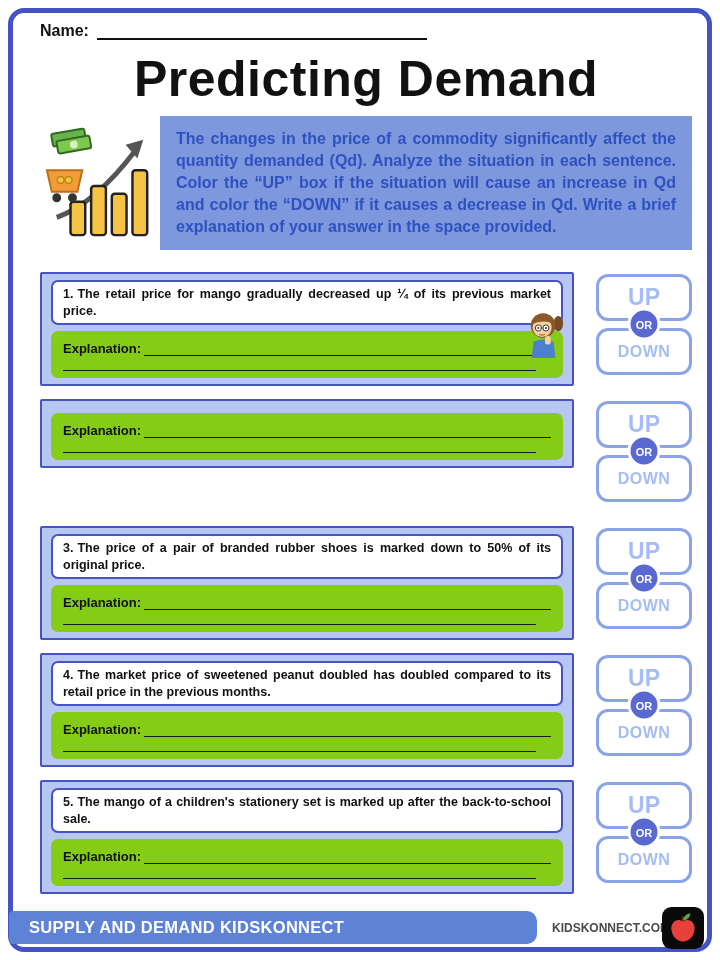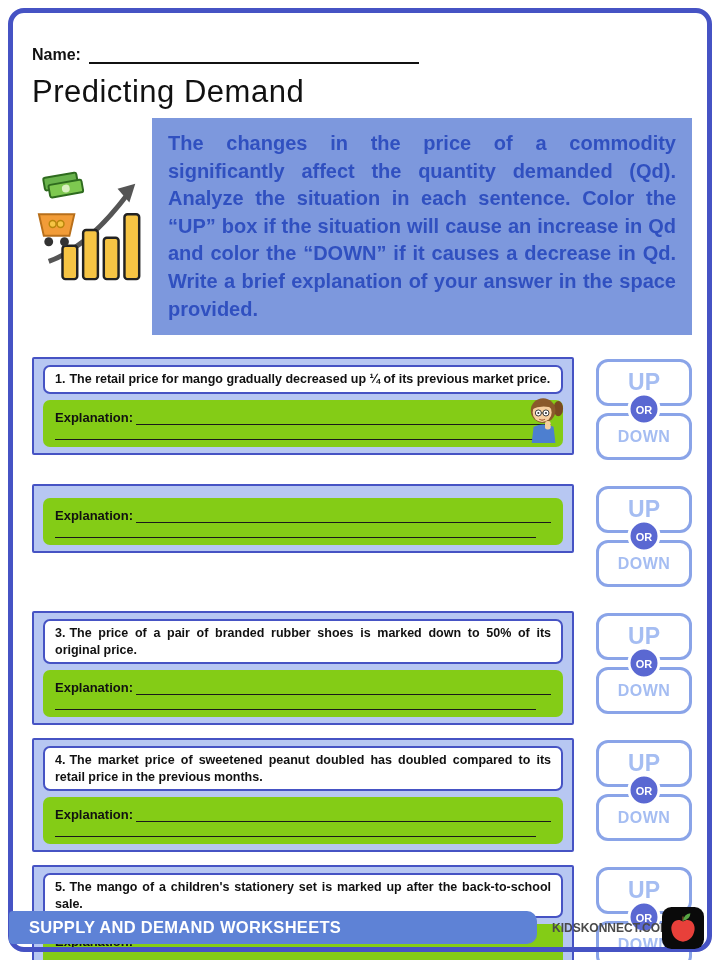--- a/index.html
+++ b/index.html
@@ -5,33 +5,33 @@
   * { margin:0; padding:0; box-sizing:border-box; }
   html,body { width:720px; height:960px; }
   body {
     position:relative; background:#fff; overflow:hidden;
     font-family:"Liberation Sans", sans-serif; color:#111;
   }
   .frame {
     position:absolute; top:8px; left:8px; right:8px; bottom:8px;
     border:5px solid #4653c4; border-radius:16px; pointer-events:none; z-index:5;
   }
-  .content { position:absolute; inset:0; padding:18px 28px 0 32px;margin-top:24px; }
+  .content { position:absolute; inset:0; padding:18px 28px 0 40px; }
 
   
   .name-row { display:flex; align-items:flex-end; gap:8px; font-weight:bold; font-size:16px; margin-top:4px; }
   .name-line { width:330px; height:16px; border-bottom:2.5px solid #111; }
-  .title { font-size:31px; font-weight:normal; margin:10px 0 8px; letter-spacing:0.5px; }
+  .title { text-align:center; font-size:50px; font-weight:bold; margin:10px 0 8px; letter-spacing:0.5px; }
 
   
   .instr-row { display:flex; align-items:stretch; margin-top:2px; }
   .illustration { flex:0 0 120px; display:flex; align-items:center; justify-content:center; }
   .instr-box {
     flex:1; background:#7d98dd; color:#3050c0; font-weight:bold;
-    font-size:20px; line-height:1.38; padding:12px 16px; text-align:justify;
+    font-size:16px; line-height:1.38; padding:12px 16px; text-align:justify;
   }
 
   
   .questions { margin-top:22px; }
   .q-row { display:flex; gap:22px; margin-bottom:11px; align-items:flex-start; }
   .q-card {
     flex:1; background:#b7c7f2; border:2.5px solid #4653c4; border-radius:2px;
     padding:6px 9px; position:relative;
   }
   .q-text {
@@ -222,21 +222,21 @@
       <div class="updown">
         <div class="ud-box ud-up">UP</div>
         <div class="or-circle">OR</div>
         <div class="ud-box ud-down">DOWN</div>
       </div>
     </div>
 
   </div>
 </div>
 
-<div class="footer-bar">SUPPLY AND DEMAND WORKSHEETS</div>
+<div class="footer-bar">SUPPLY AND DEMAND KIDSKONNECT</div>
 <div class="footer-site">KIDSKONNECT.COM</div>
 <div class="apple-badge">
   <svg width="42" height="42" viewBox="0 0 40 40">
     <rect width="40" height="40" rx="9" fill="#0a0a0a"></rect>
     <line x1="20" y1="9" x2="20" y2="15" stroke="#5b3a1e" stroke-width="2"></line>
     <path d="M20 14 C15 10 8 14 9 22 C10 29 15 33 20 33 C25 33 30 29 31 22 C32 14 25 10 20 14 Z" fill="#e8403a"></path>
     <path d="M20 13 Q21 7 27 6 Q27 12 20 13 Z" fill="#57a544"></path>
   </svg>
 </div>
 

